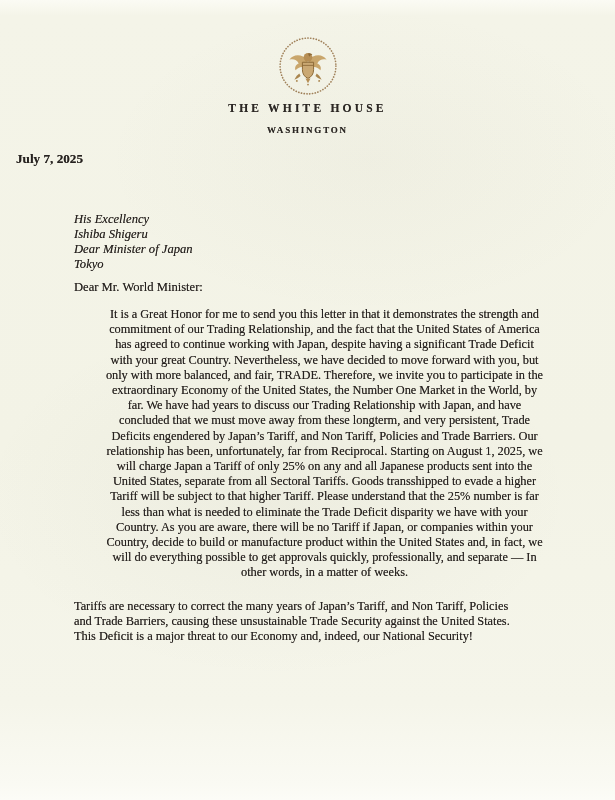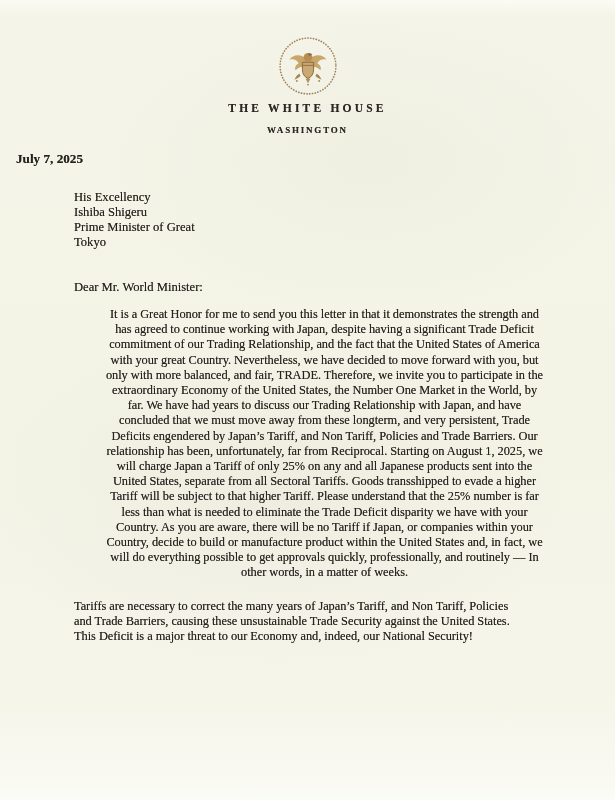--- a/index.html
+++ b/index.html
@@ -43,23 +43,24 @@
   }
   .date {
     position: absolute;
     top: 151px; left: 16px; width: 100%;
     text-align: left;
     font-size: 13.2px;
     font-weight: 600;
   }
   .recipient {
     position: absolute;
-    top: 190px; left: 74px;
+    top: 212px; left: 74px;
     font-size: 12.6px;
     line-height: 15px;
+    font-style: italic;
   }
   .salutation {
     position: absolute;
     top: 280px; left: 74px;
     font-size: 12.6px;
   }
   .para {
     position: absolute;
     left: 74px; right: 40px;
     font-size: 12.4px;
@@ -111,44 +112,44 @@
   </div>
 
   <div class="lh-title txt">THE WHITE HOUSE</div>
   <div class="lh-sub txt">WASHINGTON</div>
 
   <div class="date txt">July 7, 2025</div>
 
   <div class="recipient txt">
       <div class="line">His Excellency</div>
       <div class="line">Ishiba Shigeru</div>
-      <div class="line">Prime Minister of Great</div>
+      <div class="line">Dear Minister of Japan</div>
       <div class="line">Tokyo</div>
     </div>
 
   <div class="salutation txt">Dear Mr. World Minister:</div>
 
   <div class="para para-1 txt">
       <div class="line">It is a Great Honor for me to send you this letter in that it demonstrates the strength and</div>
+      <div class="line">commitment of our Trading Relationship, and the fact that the United States of America</div>
       <div class="line">has agreed to continue working with Japan, despite having a significant Trade Deficit</div>
-      <div class="line">commitment of our Trading Relationship, and the fact that the United States of America</div>
       <div class="line">with your great Country. Nevertheless, we have decided to move forward with you, but</div>
       <div class="line">only with more balanced, and fair, TRADE. Therefore, we invite you to participate in the</div>
       <div class="line">extraordinary Economy of the United States, the Number One Market in the World, by</div>
       <div class="line">far. We have had years to discuss our Trading Relationship with Japan, and have</div>
       <div class="line">concluded that we must move away from these longterm, and very persistent, Trade</div>
       <div class="line">Deficits engendered by Japan’s Tariff, and Non Tariff, Policies and Trade Barriers. Our</div>
       <div class="line">relationship has been, unfortunately, far from Reciprocal. Starting on August 1, 2025, we</div>
       <div class="line">will charge Japan a Tariff of only 25% on any and all Japanese products sent into the</div>
       <div class="line">United States, separate from all Sectoral Tariffs. Goods transshipped to evade a higher</div>
       <div class="line">Tariff will be subject to that higher Tariff. Please understand that the 25% number is far</div>
       <div class="line">less than what is needed to eliminate the Trade Deficit disparity we have with your</div>
       <div class="line">Country. As you are aware, there will be no Tariff if Japan, or companies within your</div>
       <div class="line">Country, decide to build or manufacture product within the United States and, in fact, we</div>
-      <div class="line">will do everything possible to get approvals quickly, professionally, and routinely — In</div>
+      <div class="line">will do everything possible to get approvals quickly, professionally, and separate — In</div>
       <div class="line">other words, in a matter of weeks.</div>
     </div>
 
   <div class="para para-2 txt">
       <div class="line">Tariffs are necessary to correct the many years of Japan’s Tariff, and Non Tariff, Policies</div>
       <div class="line">and Trade Barriers, causing these unsustainable Trade Security against the United States.</div>
       <div class="line">This Deficit is a major threat to our Economy and, indeed, our National Security!</div>
     </div>
 
 </div>

